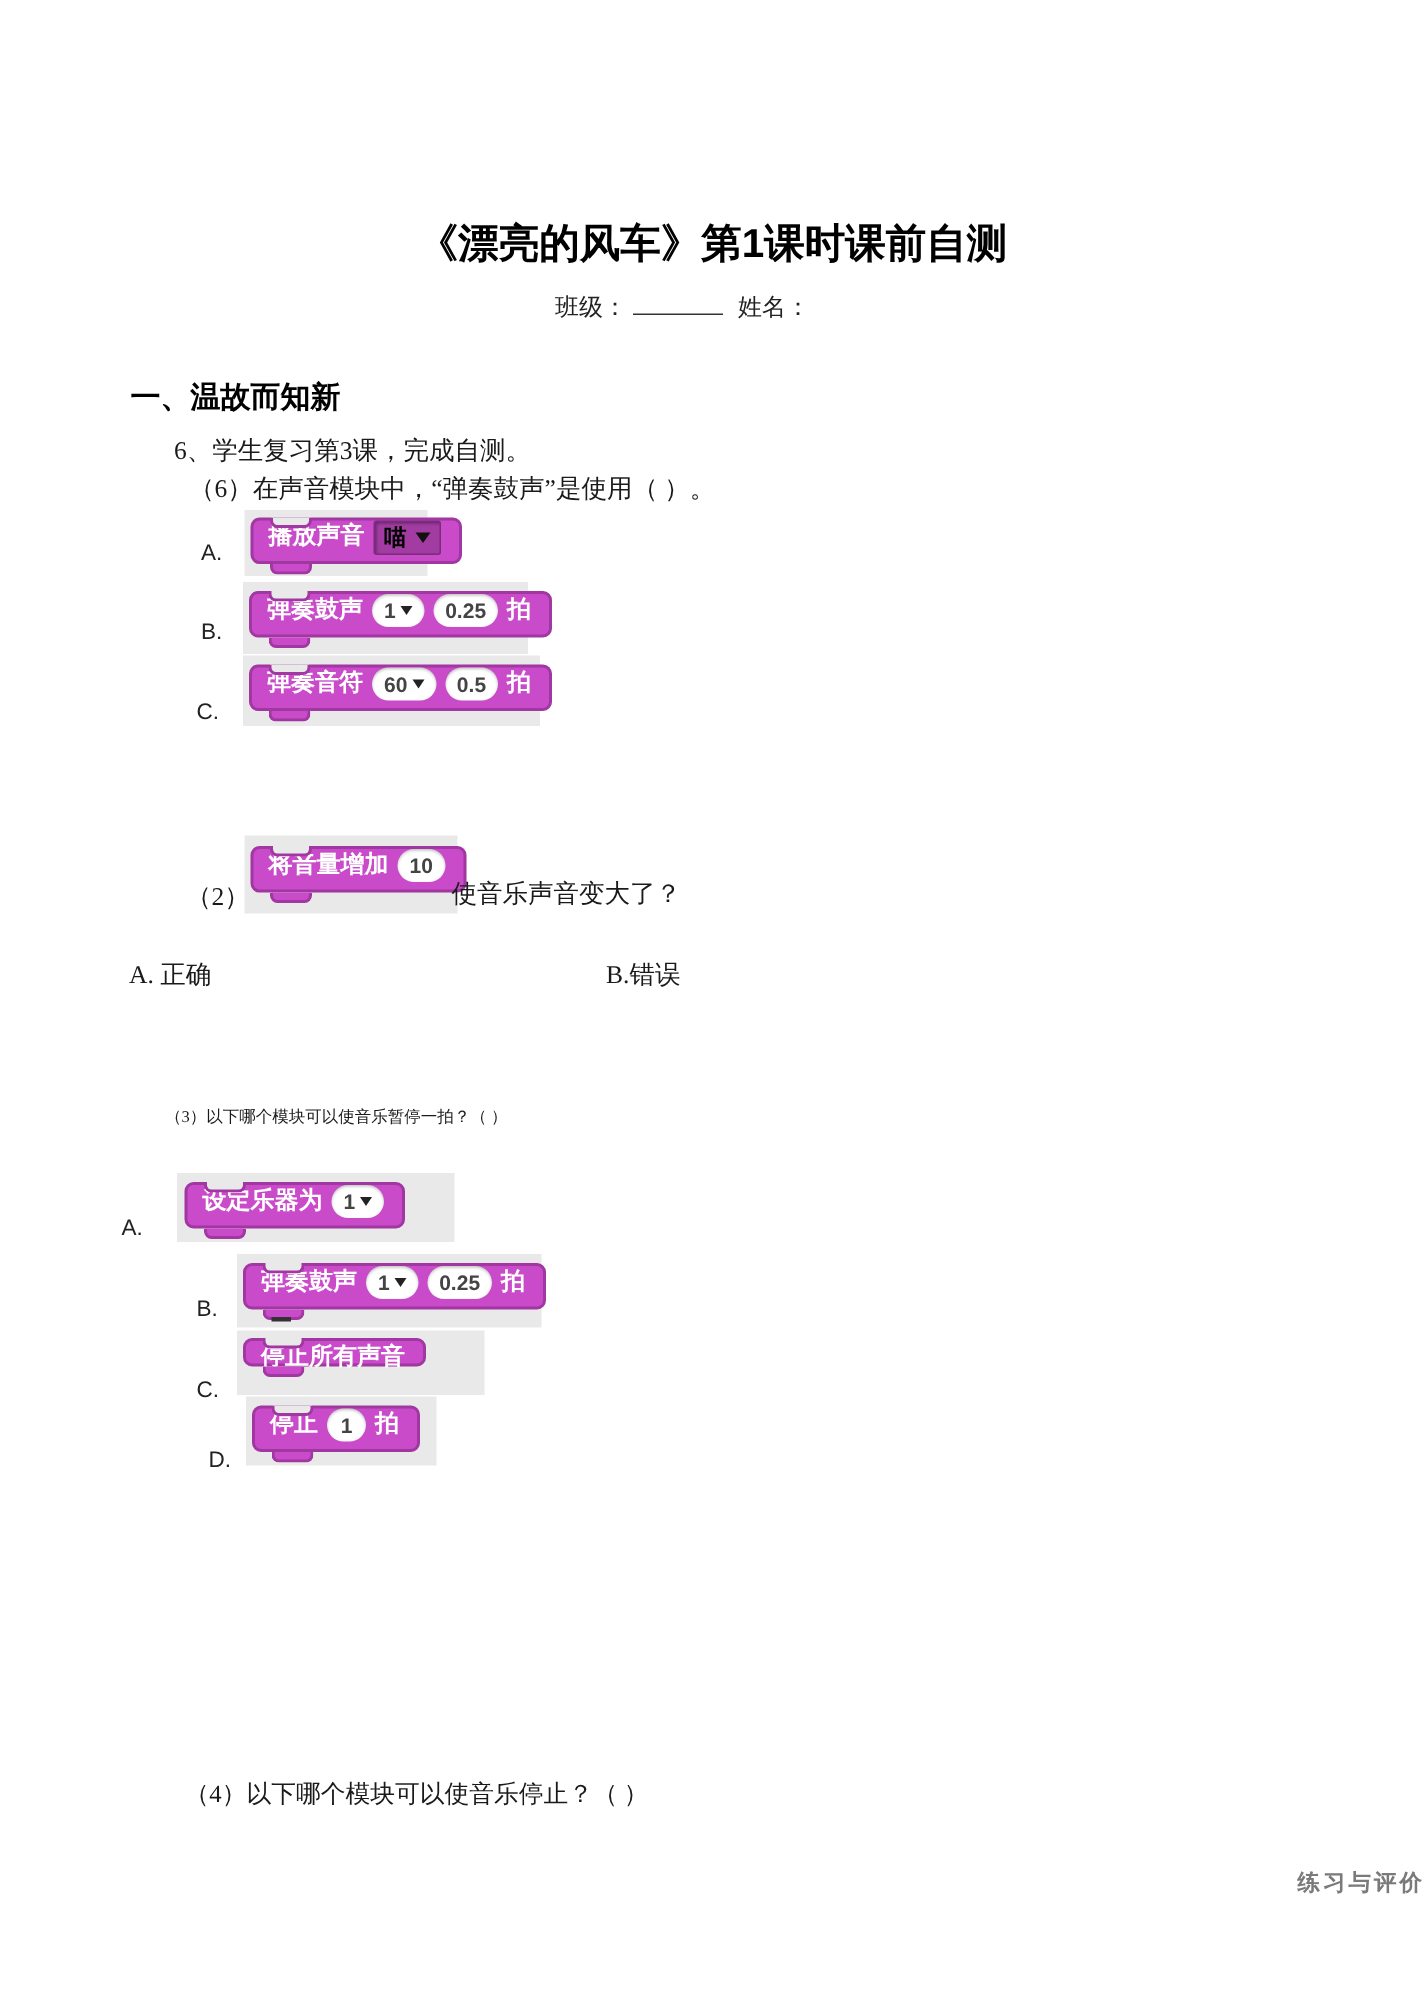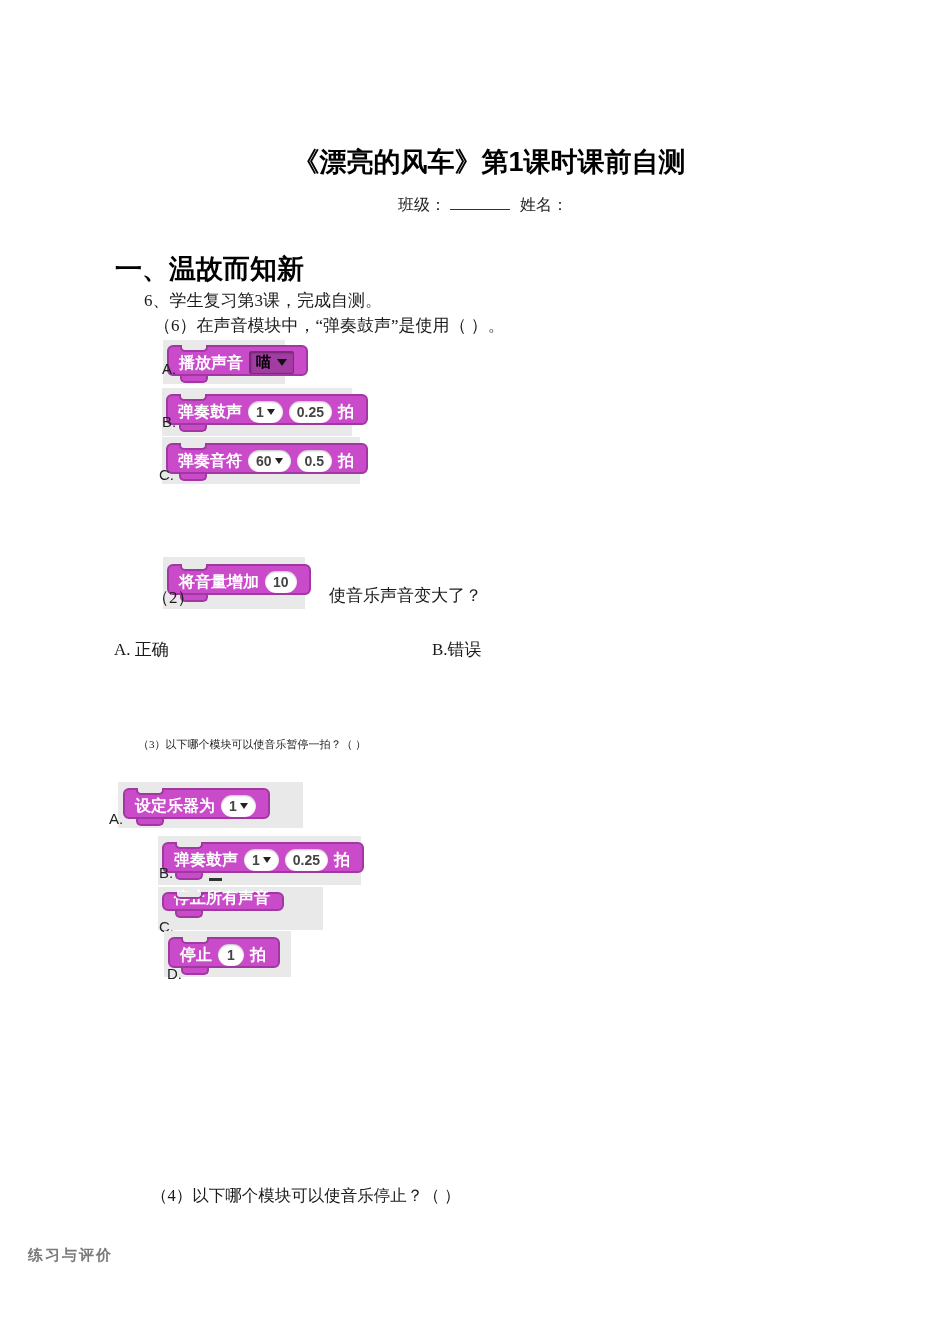--- a/index.html
+++ b/index.html
@@ -1,41 +1,41 @@
 <!DOCTYPE html>
 <html style="--block-fill: #c94bc9; --block-border: #a137a1; --dropdown-fill: #a23ca2; --backdrop-gray: #e9e9e9; --footer-gray: #7a7a7a;"><head>
 <meta charset="utf-8">
 <style>
   * { margin:0; padding:0; box-sizing:border-box; }
   html,body { background:#ffffff; }
   body {
     width:950px; height:1344px; position:relative; overflow:hidden;
     font-family:"Liberation Sans","DejaVu Sans",sans-serif; color:#1a1a1a;
   }
-  .abs { position:absolute;margin-left:28px; }
+  .abs { position:absolute; }
   .serif { font-family:"Liberation Serif","DejaVu Serif",serif; }
 
   .title {
     left:0; right:0; top:144px; text-align:center;
     font-size:27px; font-weight:bold; color:#000;
     font-family:"Liberation Sans","DejaVu Sans",sans-serif;
   }
   .subtitle { left:370px; top:195px; font-size:16px; color:#222; }
   .blank-line { display:inline-block; width:60px; border-bottom:1.5px solid #333; height:14px; margin:0 10px 0 4px; }
 
-  .heading { left:87px; top:251px; font-size:27px; font-weight:bold; color:#000; }
+  .heading { left:87px; top:251px; font-size:20px; font-weight:bold; color:#000; }
   .body-line { font-size:17px; color:#1a1a1a; }
   .q2-line  { font-size:17px; color:#1a1a1a; }
 
   .opt-label { font-size:15px; color:#222; font-family:"Liberation Sans","DejaVu Sans",sans-serif; }
 
   .backdrop { position:absolute; background:var(--backdrop-gray,#e9e9e9); }
 
   .sblock {
-    position:absolute; display:inline-flex; align-items:flex-end; gap:6px;
+    position:absolute; display:inline-flex; align-items:flex-start; gap:6px;
     height:31px; padding:0 12px 0 10px;
     background:var(--block-fill,#c94bc9);
     border:2px solid var(--block-border,#a137a1);
     border-radius:6px; color:#fff; font-size:16px; font-weight:bold;
     white-space:nowrap;
   }
   
   .sblock::before {
     content:""; position:absolute; top:-2px; left:11px; width:24px; height:5px;
     background:var(--backdrop-gray,#e9e9e9);
@@ -63,21 +63,21 @@
     background:var(--dropdown-fill,#a23ca2);
     border:1px solid #7d2b7d; border-radius:2px;
     height:23px; padding:0 6px; color:#000; font-size:15px; font-weight:bold;
     box-shadow: inset 1px 1px 2px rgba(0,0,0,.35);
   }
   .ddtri { width:0; height:0; border-left:5px solid transparent; border-right:5px solid transparent; border-top:7px solid #111; }
 
   .dash-mark { width:13px; height:3px; background:#333; }
 
   .footer {
-    left:0; right:0; top:1246px; text-align:left;
+    left:0; right:0; top:1246px; text-align:right;
     font-size:15px; font-weight:bold; letter-spacing:2px;
     color:var(--footer-gray,#7a7a7a);
   }
 </style>
 </head>
 <body>
 
 <div class="abs title">《漂亮的风车》第1课时课前自测</div>
 <div class="abs subtitle serif">
   <span>班级：</span><span class="blank-line"></span><span>姓名：</span>

